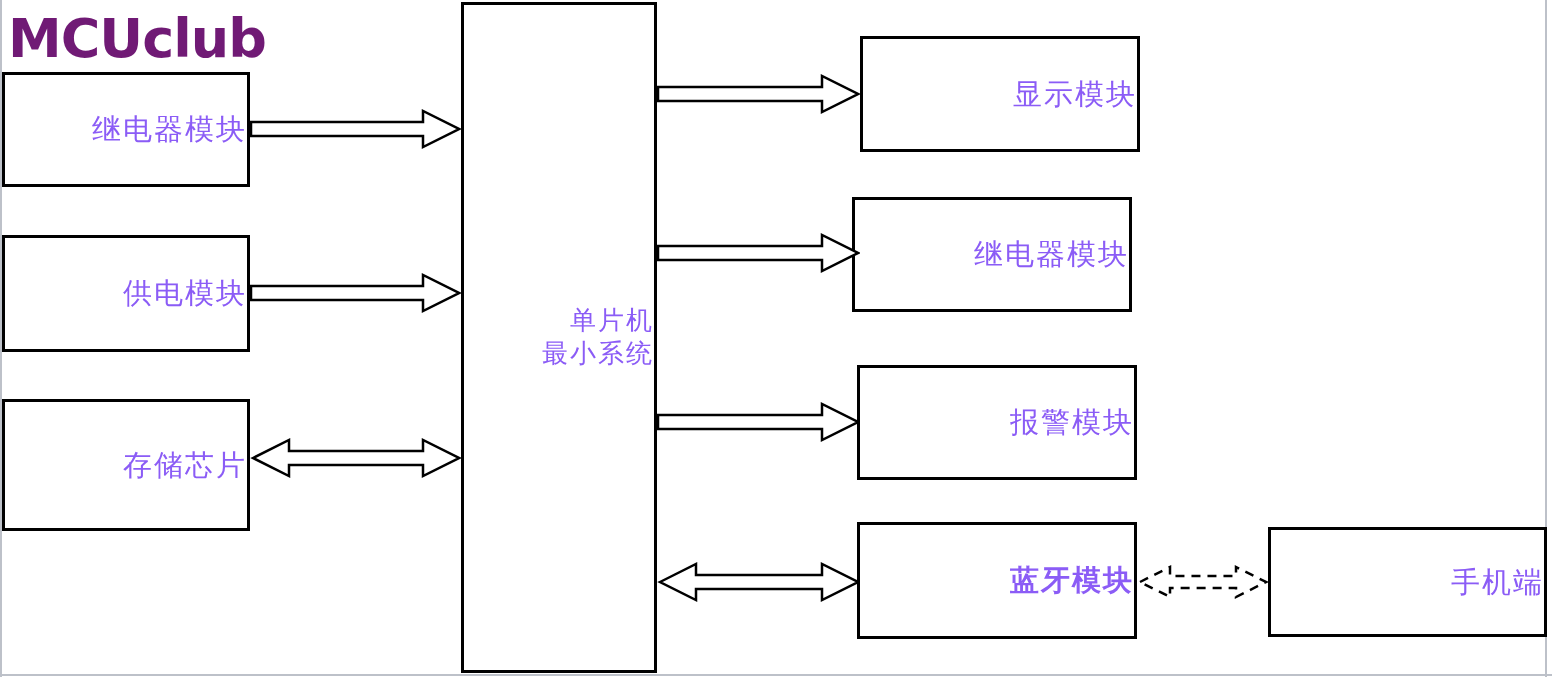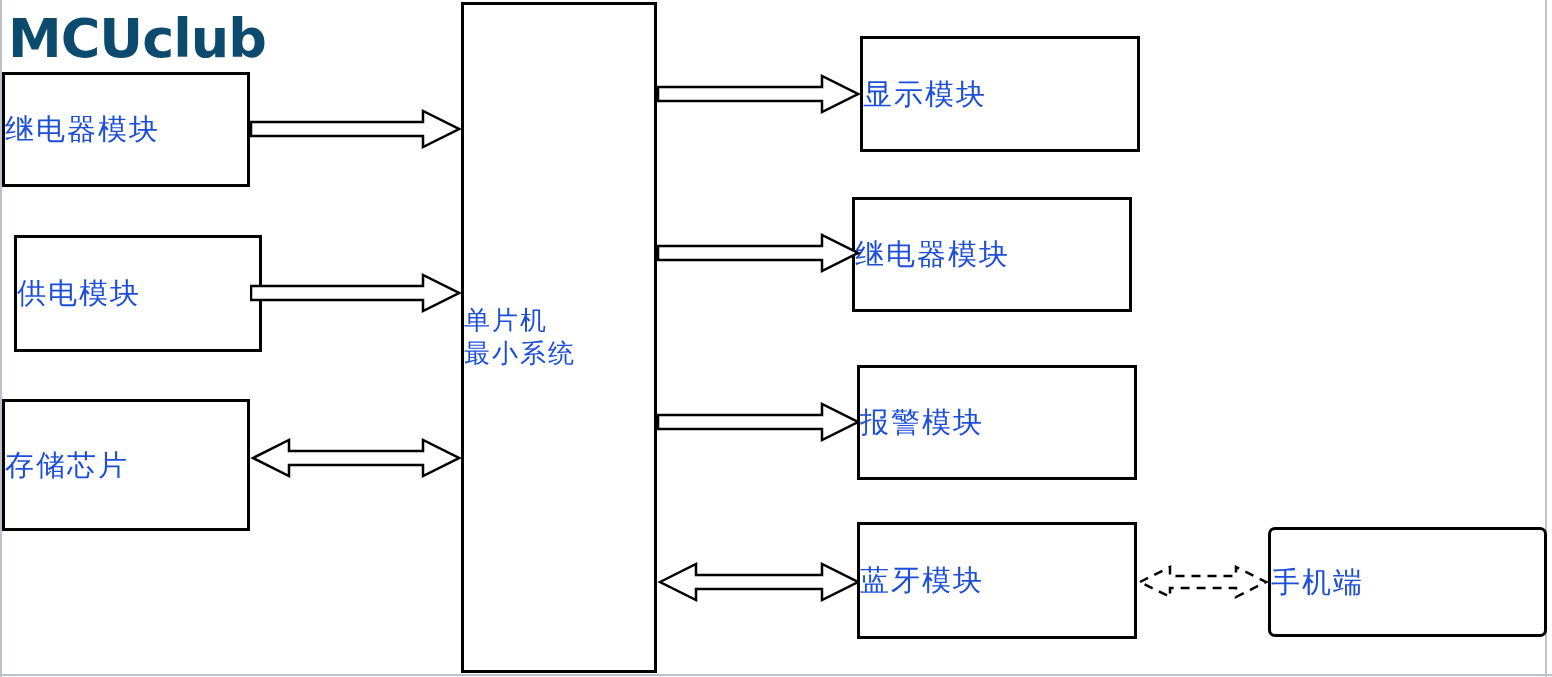--- a/index.html
+++ b/index.html
@@ -3,73 +3,73 @@
 <meta charset="utf-8">
 <style>
   html,body{margin:0;padding:0;background:#fff;}
   #canvas{
     position:relative;width:1552px;height:677px;background:#ffffff;
     overflow:hidden;font-family:"Liberation Serif","DejaVu Serif",serif;
   }
   .frame{position:absolute;background:#bdc1c9;}
   .node{
     position:absolute;box-sizing:border-box;border:3px solid #000;background:#fff;
-    display:flex;align-items:flex-start;justify-content:center;flex-direction:column;
-    color:#1d4ed8;font-size:29px;letter-spacing:2px;line-height:1.25;
+    display:flex;align-items:flex-end;justify-content:center;flex-direction:column;
+    color:#8b5cf6;font-size:29px;letter-spacing:2px;line-height:1.25;
   }
   .arrow{position:absolute;}
   .arrow svg{display:block;}
   .arrow polygon{fill:#ffffff;stroke:#000000;stroke-width:2.5;stroke-linejoin:miter;}
   .arrow.dashed polygon{fill:none;stroke-dasharray:9 7;}
   #watermark{
     position:absolute;left:8px;top:12px;z-index:5;
     font-family:"DejaVu Sans","Liberation Sans",sans-serif;
     font-weight:bold;font-size:54px;letter-spacing:-1px;line-height:1;
   }
 </style>
 </head>
 <body>
 
 <div id="canvas">
 
   <div class="frame" style="left:0;top:0;width:2px;height:677px;"></div>
   <div class="frame" style="left:1545px;top:0;width:2px;height:677px;"></div>
   <div class="frame" style="left:0;top:674px;width:1552px;height:2px;"></div>
 
-  <div id="watermark" style="color:#0c4a6e;">MCUclub</div>
+  <div id="watermark" style="color:#701a75;">MCUclub</div>
 
   <div class="node" style="left:2px;top:72px;width:248px;height:115px;">
     <span>继电器模块</span>
   </div>
-  <div class="node" style="left:14px;top:235px;width:248px;height:117px;">
+  <div class="node" style="left:2px;top:235px;width:248px;height:117px;">
     <span>供电模块</span>
   </div>
   <div class="node" style="left:2px;top:399px;width:248px;height:132px;">
     <span>存储芯片</span>
   </div>
 
   <div class="node" style="left:461px;top:2px;width:196px;height:671px;font-size:26px;">
     <div>单片机</div>
     <div>最小系统</div>
   </div>
 
   <div class="node" style="left:860px;top:36px;width:280px;height:116px;">
     <span>显示模块</span>
   </div>
   <div class="node" style="left:852px;top:197px;width:280px;height:115px;">
     <span>继电器模块</span>
   </div>
   <div class="node" style="left:857px;top:365px;width:280px;height:115px;">
     <span>报警模块</span>
   </div>
-  <div class="node" style="left:857px;top:522px;width:280px;height:117px;">
+  <div class="node" style="left:857px;top:522px;width:280px;height:117px;font-weight:bold;">
     <span>蓝牙模块</span>
   </div>
 
-  <div class="node" style="left:1268px;top:527px;width:279px;height:110px;border-radius:7px;">
+  <div class="node" style="left:1268px;top:527px;width:279px;height:110px;">
     <span>手机端</span>
   </div>
 
   <div class="arrow" style="left:250px;top:109px;">
     <svg width="211" height="40" viewBox="0 0 211 40">
       <polygon points="1,13 173,13 173,2 209,20 173,38 173,27 1,27"></polygon>
     </svg>
   </div>
   <div class="arrow" style="left:250px;top:273px;">
     <svg width="211" height="40" viewBox="0 0 211 40">

